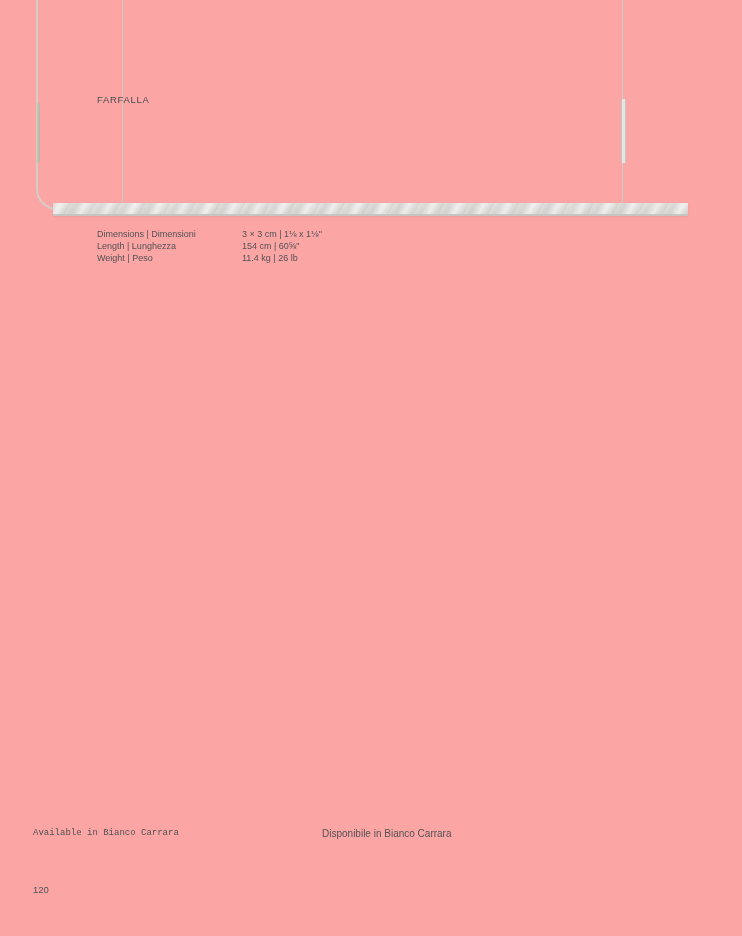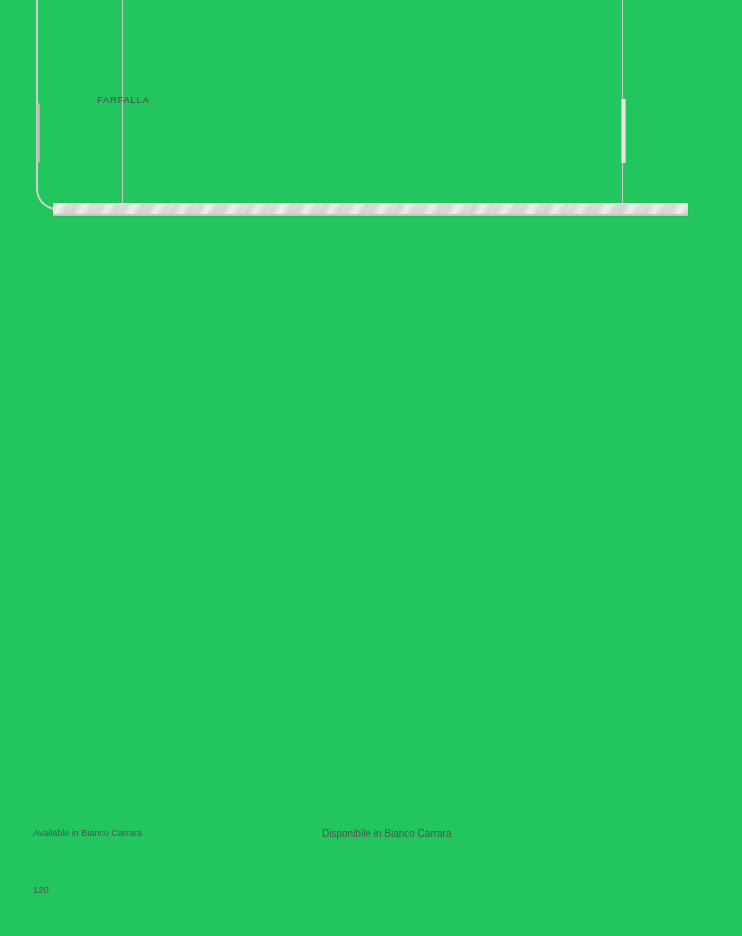--- a/index.html
+++ b/index.html
@@ -4,21 +4,21 @@
 <style>
   html, body {
     margin: 0;
     padding: 0;
     background: #ffffff;
   }
   .page {
     position: relative;
     width: 742px;
     height: 936px;
-    background: #22c55e;
+    background: #fca5a5;
     overflow: hidden;
     font-family: "Liberation Sans", "DejaVu Sans", sans-serif;
     color: #4f4f51;
   }
 
   
   .artwork {
     position: absolute;
     left: 0; top: 0;
     width: 742px; height: 230px;
@@ -100,20 +100,21 @@
   }
   .spec-row { display: flex; }
   .spec-label { width: 145px; }
   .spec-value { white-space: pre; }
 
   .availability-en {
     position: absolute;
     left: 33px; top: 828px;
     font-size: 9px;
     color: #525254;
+    font-family: Liberation Mono, monospace;
   }
   .availability-it {
     position: absolute;
     left: 322px; top: 828px;
     font-size: 10px;
     color: #525254;
   }
   .page-number {
     position: absolute;
     left: 33px; top: 884px;
@@ -130,19 +131,33 @@
     <div class="cord-left"></div>
     <div class="cord-sleeve-left"></div>
     <div class="cable-middle"></div>
     <div class="cable-right"></div>
     <div class="cable-sleeve-right"></div>
     <div class="marble-bar"></div>
   </div>
 
   <h1 class="product-title">FARFALLA</h1>
 
+  <div class="specs">
+    <div class="spec-row">
+      <span class="spec-label">Dimensions | Dimensioni</span>
+      <span class="spec-value">3 × 3 cm | 1⅛ x 1⅛"</span>
+    </div>
+    <div class="spec-row">
+      <span class="spec-label">Length | Lunghezza</span>
+      <span class="spec-value">154 cm | 60⅝"</span>
+    </div>
+    <div class="spec-row">
+      <span class="spec-label">Weight | Peso</span>
+      <span class="spec-value">11.4 kg | 26 lb</span>
+    </div>
+  </div>
 
   <div class="availability-en">Available in Bianco Carrara</div>
   <div class="availability-it">Disponibile in Bianco Carrara</div>
 
   <div class="page-number">120</div>
 
 </div>
 
 </body></html>

